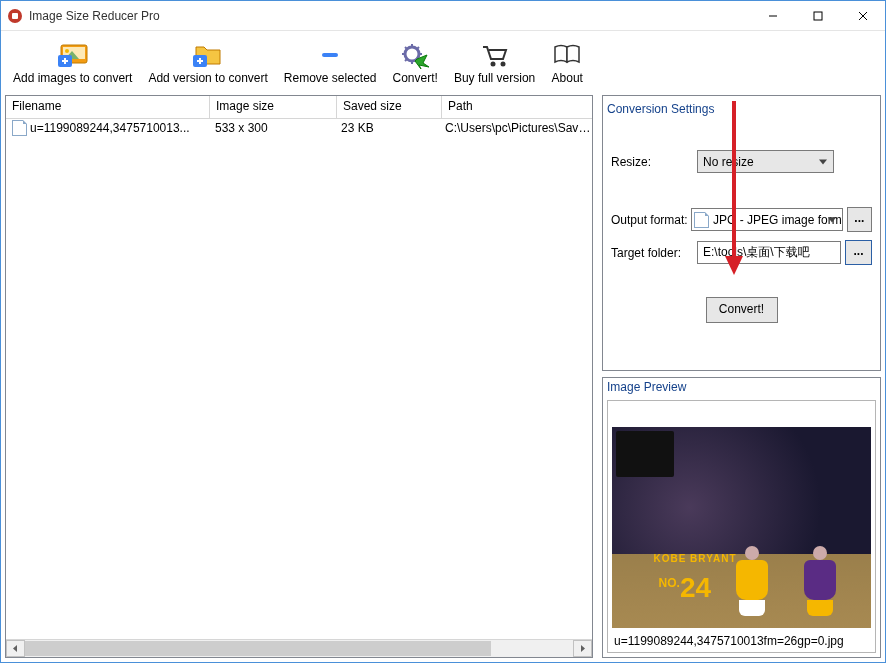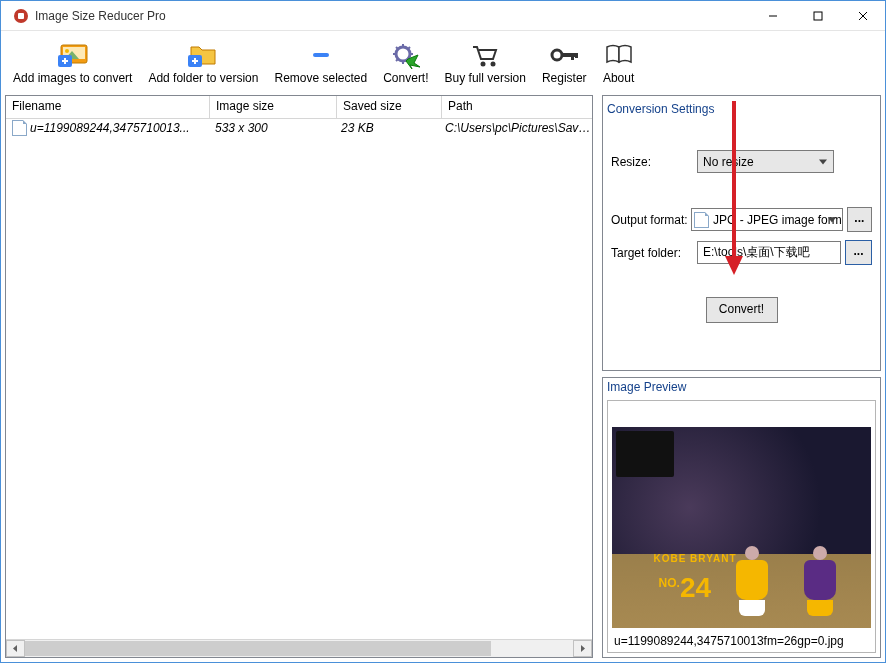--- a/index.html
+++ b/index.html
@@ -19,21 +19,21 @@
     border: 1px solid #4a90d9;
     background: #fff;
     display: flex;
     flex-direction: column;
   }
   
   .titlebar {
     height: 29px;
     display: flex;
     align-items: center;
-    padding: 0 0 0 12px;
+    padding: 0 0 0 6px;
     background: #fff;
     color: #333;
     border-bottom: 1px solid #e5e5e5;
   }
   .titlebar .app-icon {
     width: 16px;
     height: 16px;
     margin-right: 6px;
     display: flex;
     align-items: center;
@@ -132,21 +132,20 @@
   }
   .th.c-file { width: 197px; }
   .th.c-imgs { width: 120px; }
   .th.c-fs   { width: 98px;  }
   .th.c-path { flex:1; border-right:none; }
   .tbody { flex:1; overflow-y:auto; overflow-x:auto; }
   .tr {
     display: flex;
     height: 18px;
     align-items: flex-start;
-    font-style: italic;
   }
   .td {
     padding-left: 6px;
     line-height: 18px;
     white-space: nowrap;
     overflow: hidden;
     text-overflow: ellipsis;
   }
   .td.c-file { width: 197px; display:flex; align-items:center; gap:3px; }
   .td.c-imgs { width: 120px; }
@@ -386,21 +385,21 @@
     </div>
     <div class="tool">
       <div class="ticon">
         <svg width="32" height="28" viewBox="0 0 32 28">
           <path d="M4 6 h8 l3 3 h13 v14 h-24 z" fill="#f5c542" stroke="#c07a00"></path>
           <rect x="1" y="14" width="14" height="12" rx="2" fill="#3b82f6"></rect>
           <line x1="8" y1="17" x2="8" y2="23" stroke="#fff" stroke-width="2"></line>
           <line x1="5" y1="20" x2="11" y2="20" stroke="#fff" stroke-width="2"></line>
         </svg>
       </div>
-      <span class="lbl">Add folder to version</span>
+      <span class="lbl">Add version to convert</span>
     </div>
     <div class="tool">
       <div class="ticon">
         <svg width="32" height="28" viewBox="0 0 32 28">
             <rect x="8" y="12" width="16" height="4" rx="2" fill="#3b82f6"></rect>
           </svg>
       </div>
       <span class="lbl">Remove selected</span>
     </div>
     <div class="tool">
@@ -424,31 +423,20 @@
     </div>
     <div class="tool">
       <div class="ticon">
         <svg width="32" height="28" viewBox="0 0 32 28">
           <path d="M4 6 h4 l4 12 h12 l3 -9 h-17" fill="none" stroke="#333" stroke-width="2"></path>
           <circle cx="14" cy="23" r="2.5" fill="#333"></circle>
             <circle cx="24" cy="23" r="2.5" fill="#333"></circle>
         </svg>
       </div>
       <span class="lbl">Buy full version</span>
-    </div>
-    <div class="tool">
-      <div class="ticon">
-        <svg width="32" height="28" viewBox="0 0 32 28">
-          <circle cx="9" cy="14" r="5" fill="none" stroke="#333" stroke-width="3"></circle>
-          <rect x="13" y="12" width="15" height="4" fill="#333"></rect>
-          <rect x="23" y="12" width="3" height="7" fill="#333"></rect>
-          <rect x="27" y="12" width="3" height="5" fill="#333"></rect>
-        </svg>
-      </div>
-      <span class="lbl">Register</span>
     </div>
     <div class="tool">
       <div class="ticon">
         <svg width="32" height="28" viewBox="0 0 32 28">
           <path d="M4 6 q6 -3 12 0 v15 q-6 -3 -12 0 z" fill="#fff" stroke="#333" stroke-width="1.5"></path>
           <path d="M16 6 q6 -3 12 0 v15 q-6 -3 -12 0 z" fill="#fff" stroke="#333" stroke-width="1.5"></path>
         </svg>
       </div>
       <span class="lbl">About</span>
     </div>

